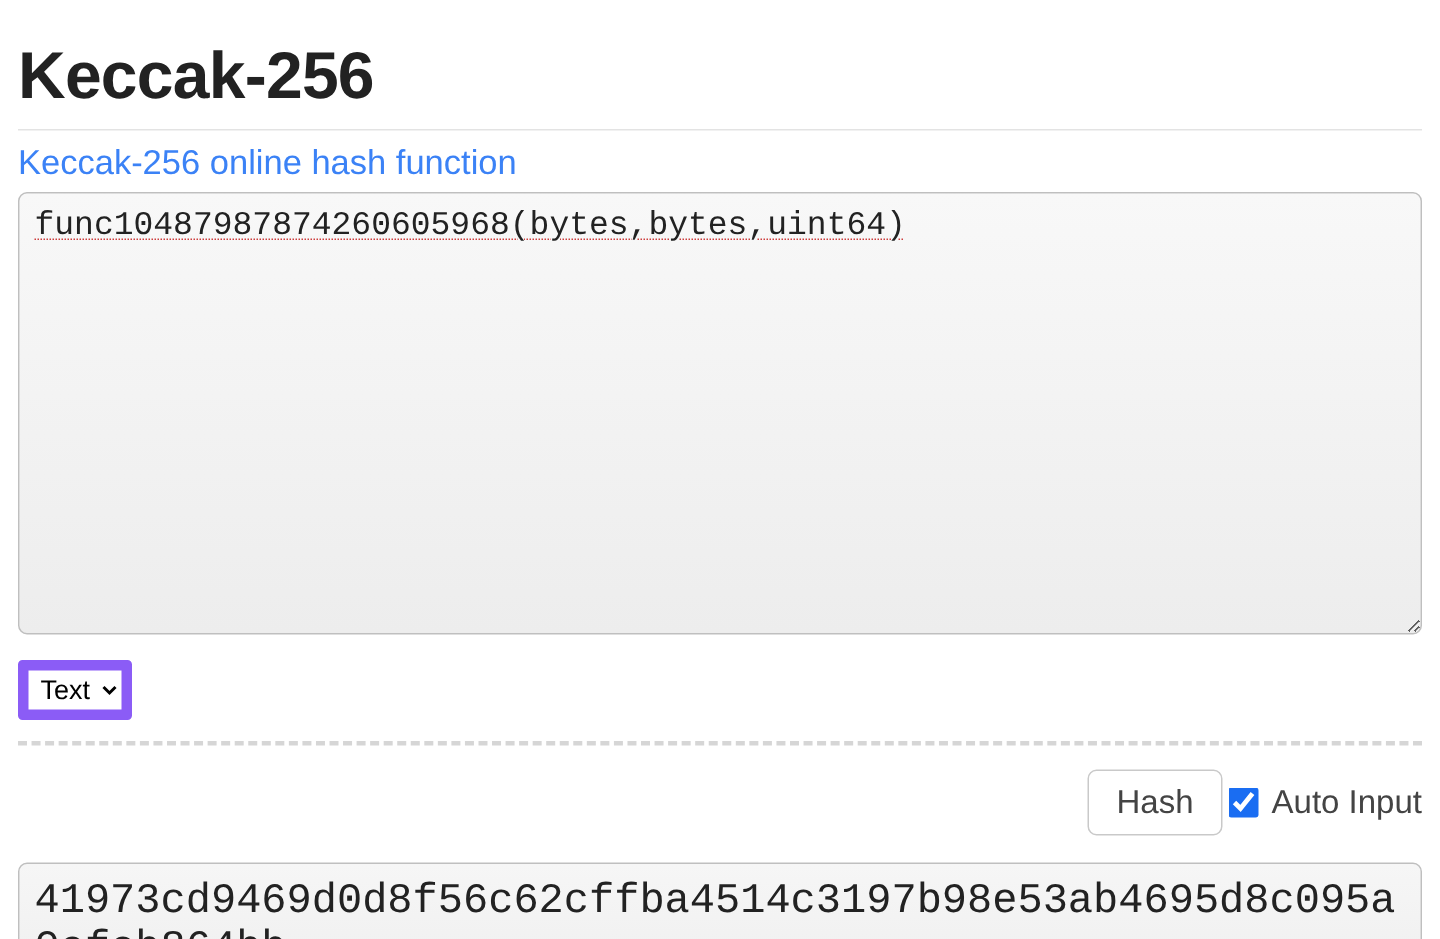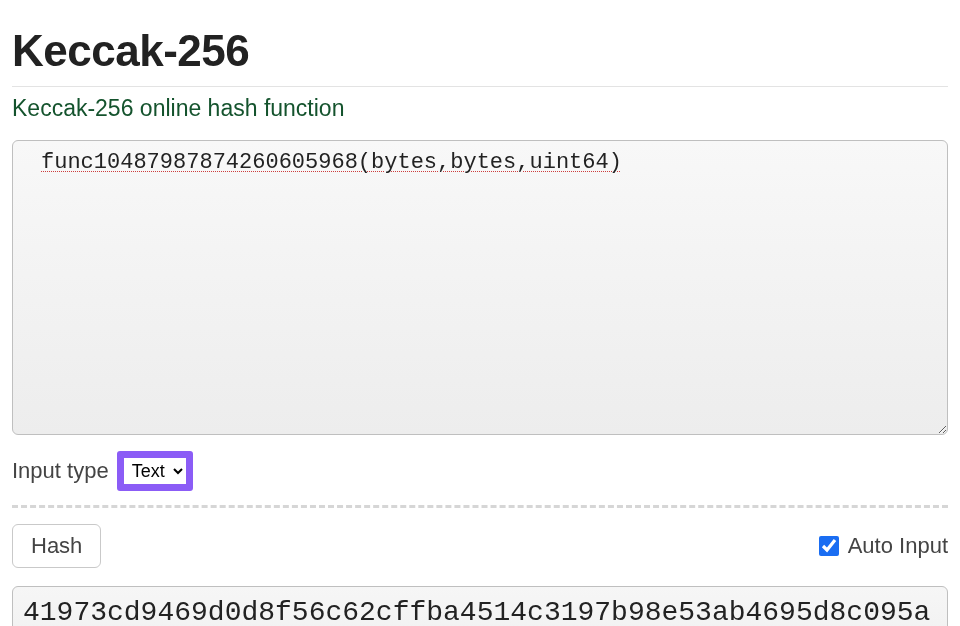--- a/index.html
+++ b/index.html
@@ -21,30 +21,30 @@
     color: #222;
     letter-spacing: -0.5px;
   }
   .rule {
     border: none;
     border-top: 1px solid #e3e3e3;
     margin: 0 0 8px 0;
   }
   .subtitle {
     font-size: 23px;
-    color: #14532d;
-    margin: 0 0 18px 0;
+    color: #3b82f6;
+    margin: 0 0 6px 0;
     font-weight: 400;
   }
   .input-area {
     width: 100%;
     height: 295px;
     border: 1px solid #bfbfbf;
     border-radius: 6px;
-    padding: 8px 28px;
+    padding: 8px 10px;
     font-family: "Courier New", Courier, monospace;
     font-size: 22px;
     line-height: 1.25;
     resize: both;
     background: linear-gradient(to bottom, #f8f8f8 0%, #ededed 100%);
     color: #222;
     outline: none;
     text-decoration: underline dotted rgba(200,40,40,0.9);
     text-decoration-thickness: 1px;
     text-underline-offset: 3px;
@@ -66,21 +66,21 @@
     background: #fff;
   }
   .divider {
     margin: 14px 0 16px 0;
     border: none;
     border-top: 3px dashed #d6d6d6;
   }
   .action-row {
     display: flex;
     align-items: center;
-    justify-content: space-between;
+    justify-content: flex-end;
     gap: 0;
     margin-bottom: 18px;
   }
   .hash-btn {
     font-size: 22px;
     padding: 8px 18px;
     border: 1px solid #c9c9c9;
     border-radius: 6px;
     background: #fff;
     color: #444;
@@ -116,21 +116,20 @@
 <body>
 
 <div class="page">
   <h1 class="title">Keccak-256</h1>
   <hr class="rule">
   <p class="subtitle">Keccak-256 online hash function</p>
 
   <textarea class="input-area" spellcheck="true" style="">func10487987874260605968(bytes,bytes,uint64)</textarea>
 
   <div class="controls-row">
-    <span class="type-label">Input type</span>
     <select class="type-select">
       <option>Text</option>
     </select>
   </div>
 
   <hr class="divider">
 
   <div class="action-row">
     <button class="hash-btn">Hash</button>
     <label class="auto-wrap">

